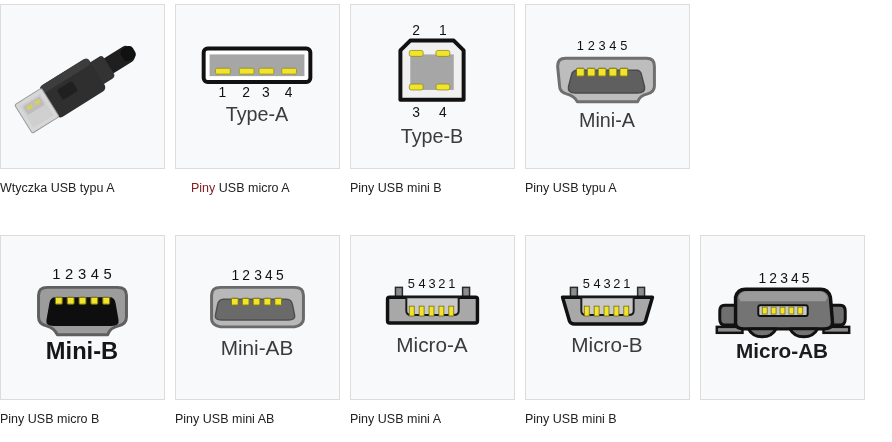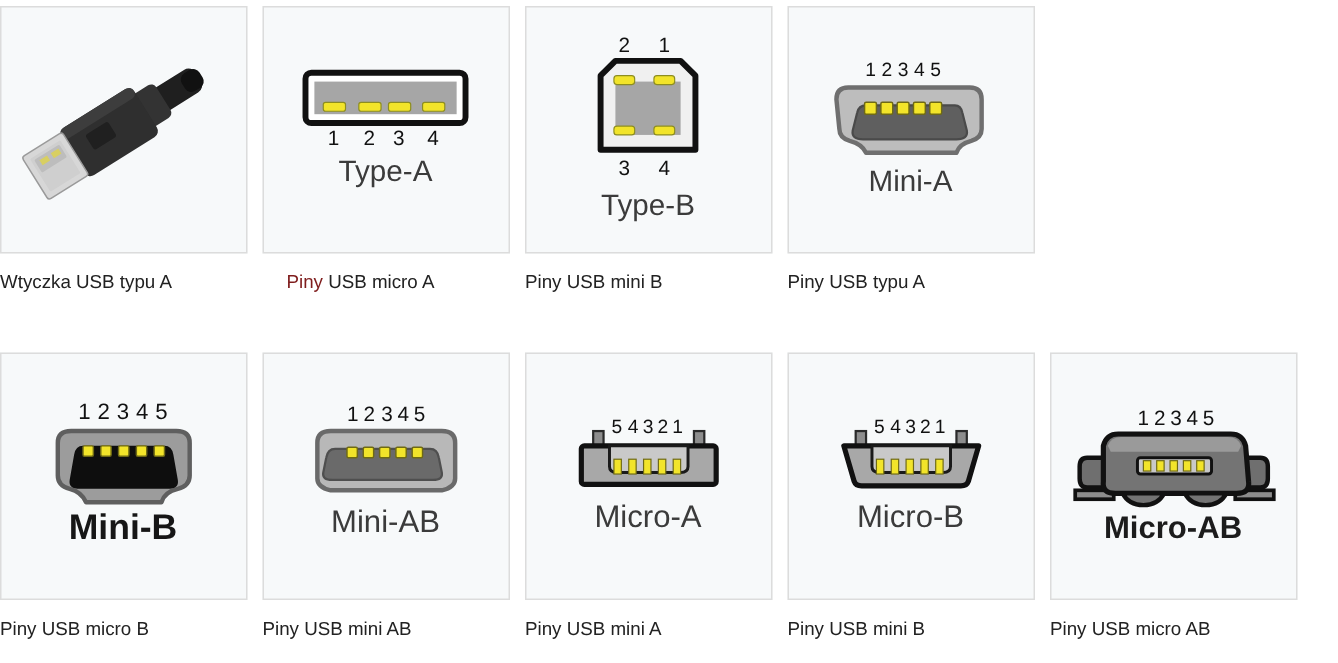--- a/index.html
+++ b/index.html
@@ -305,19 +305,16 @@
           <rect x="71" y="72" width="5" height="7" fill="#f2e42a" stroke="#6f6a15" stroke-width="0.8"></rect>
           <rect x="80" y="72" width="5" height="7" fill="#f2e42a" stroke="#6f6a15" stroke-width="0.8"></rect>
           <rect x="89" y="72" width="5" height="7" fill="#f2e42a" stroke="#6f6a15" stroke-width="0.8"></rect>
           <rect x="98" y="72" width="5" height="7" fill="#f2e42a" stroke="#6f6a15" stroke-width="0.8"></rect>
 
           <path d="M48 94 q4 8 14 8 q10 0 14 -8 Z" fill="#747474" stroke="#111111" stroke-width="3" stroke-linejoin="round"></path>
           <path d="M90 94 q4 8 14 8 q10 0 14 -8 Z" fill="#747474" stroke="#111111" stroke-width="3" stroke-linejoin="round"></path>
           <text x="82" y="124" font-family="Liberation Sans, sans-serif" font-size="21" font-weight="bold" fill="#1c1c1c" text-anchor="middle">Micro-AB</text>
         </svg>
       </div>
-      <div class="caption">
-        <span>Piny USB micro AB</span>
-      </div>
     </div>
 
   </div>
 </div>
 
 </body></html>

